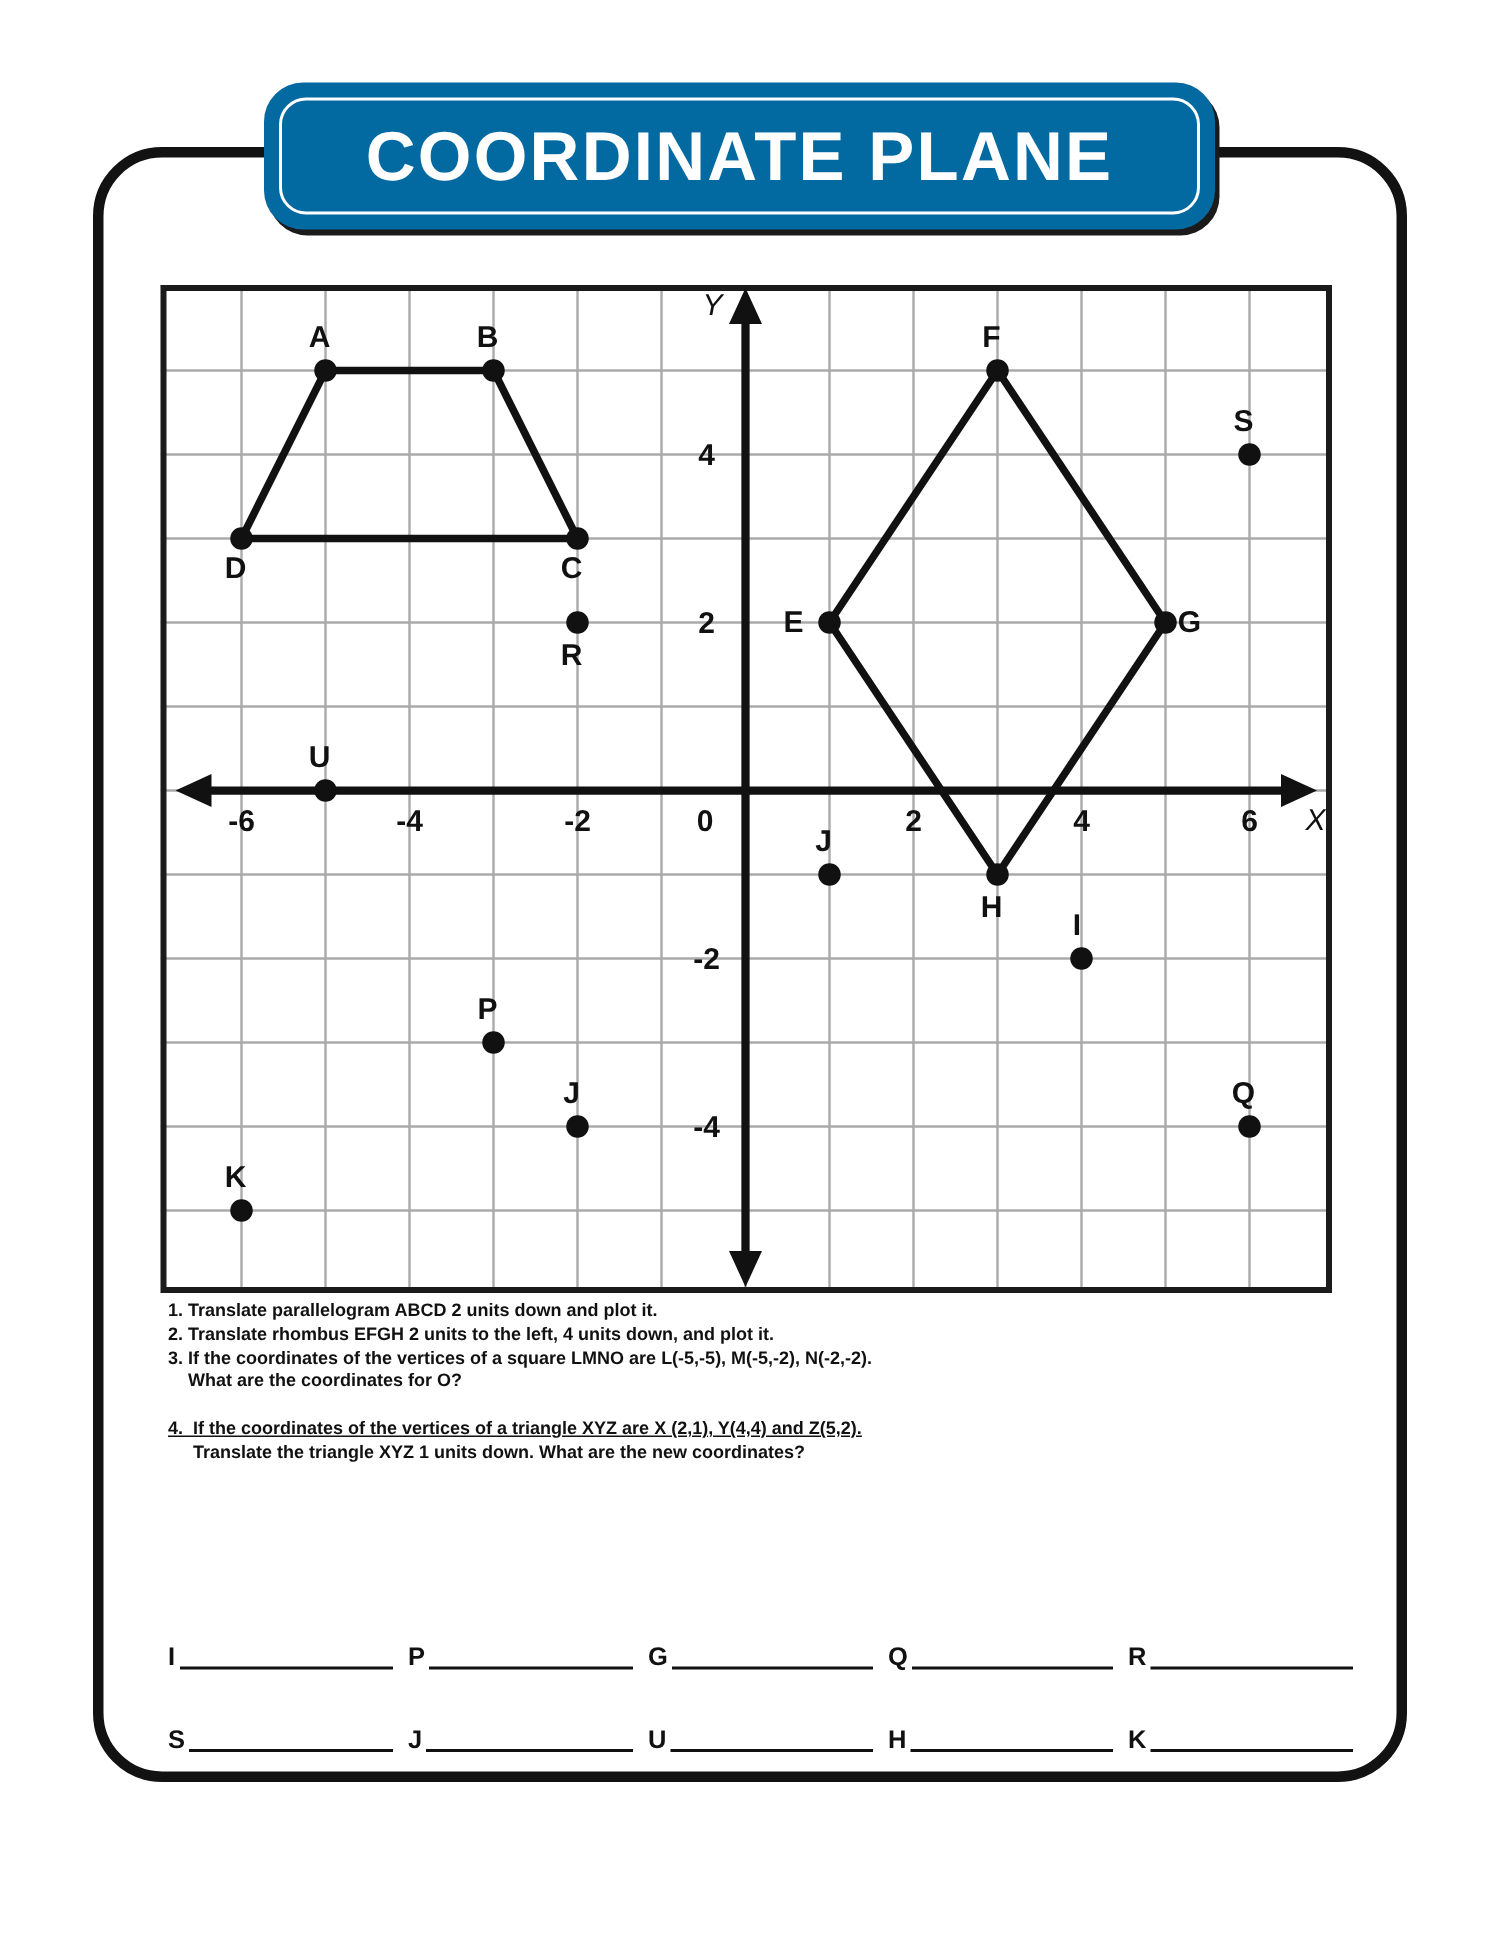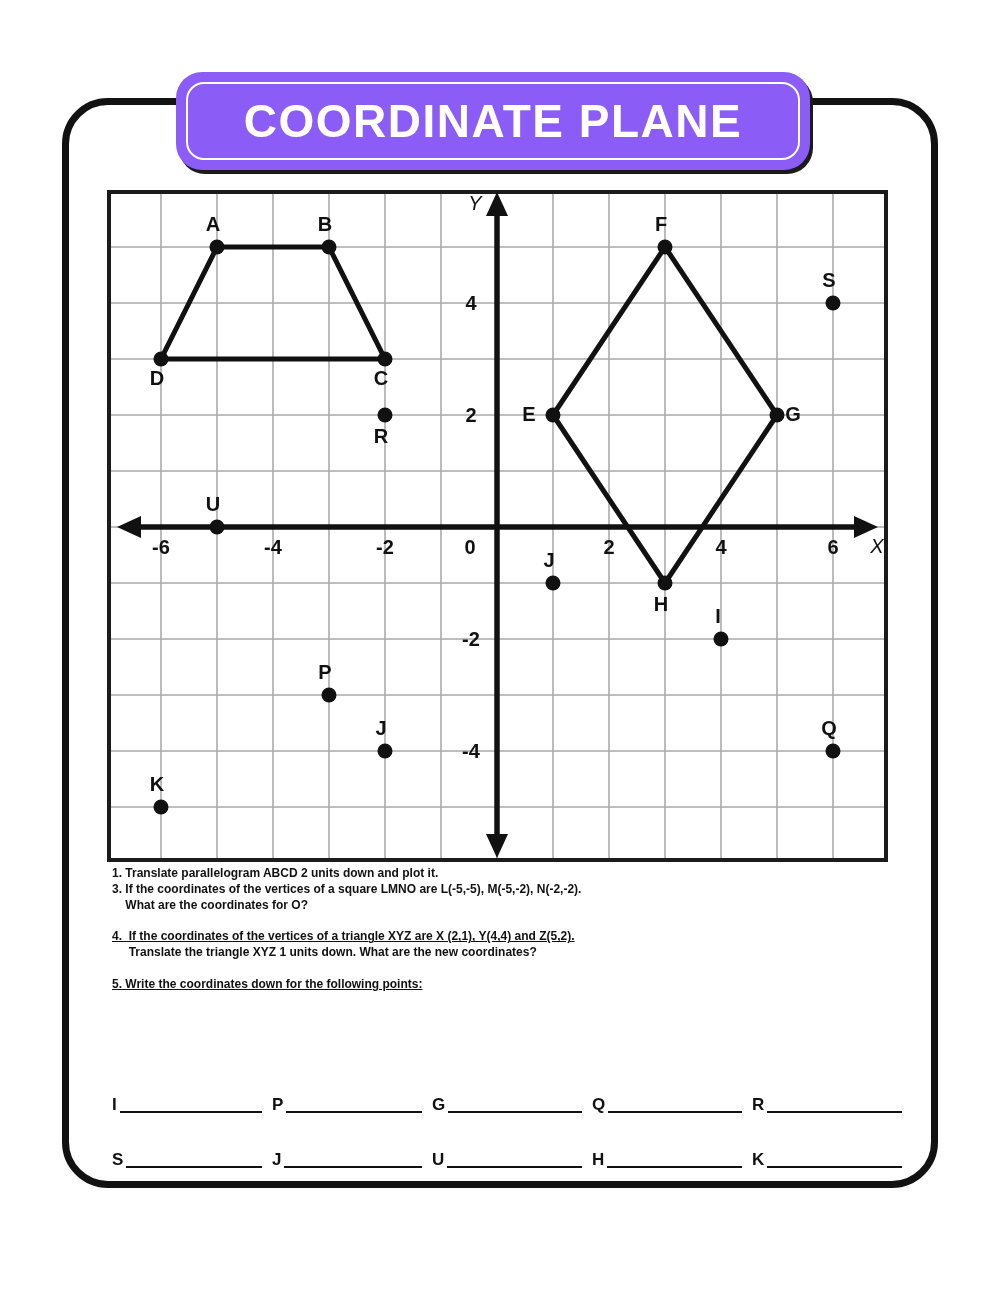--- a/index.html
+++ b/index.html
@@ -17,23 +17,23 @@
     left: 62px; top: 98px;
     width: 876px; height: 1090px;
     border: 7px solid #121212;
     border-radius: 46px;
     background: #ffffff;
   }
 
   
   #title-plaque {
     position: absolute;
-    left: 176px; top: 72px;
+    left: 176px; top: 55px;
     width: 634px; height: 98px;
-    background: #8b5cf6;
+    background: #0369a1;
     border-radius: 26px;
     z-index: 6;
     display: flex;
     align-items: center;
     justify-content: center;
     box-shadow: 3px 4px 0 #1b1b1b;
   }
   #title-plaque-inner {
     position: absolute;
     left: 10px; top: 10px; right: 10px; bottom: 10px;
@@ -210,25 +210,25 @@
         <text x="364" y="120" fill="#111111" font-family="&quot;Liberation Sans&quot;, sans-serif" text-anchor="middle" font-size="20" font-weight="bold">4</text>
         <text x="364" y="232" fill="#111111" font-family="&quot;Liberation Sans&quot;, sans-serif" text-anchor="middle" font-size="20" font-weight="bold">2</text>
         <text x="364" y="456" fill="#111111" font-family="&quot;Liberation Sans&quot;, sans-serif" text-anchor="middle" font-size="20" font-weight="bold">-2</text>
         <text x="364" y="568" fill="#111111" font-family="&quot;Liberation Sans&quot;, sans-serif" text-anchor="middle" font-size="20" font-weight="bold">-4</text>
       </g>
   </svg>
 </div>
 
 <div id="questions">
   <div class="q-line">1. Translate parallelogram ABCD 2 units down and plot it.</div>
+  <div class="q-line">2. Translate rhombus EFGH 2 units to the left, 4 units down, and plot it.</div>
   <div class="q-line">3. If the coordinates of the vertices of a square LMNO are L(-5,-5), M(-5,-2), N(-2,-2).</div>
   <div class="q-line">    What are the coordinates for O?</div>
   <div class="q-line q-gap-top">4.  If the coordinates of the vertices of a triangle XYZ are X (2,1), Y(4,4) and Z(5,2).</div>
   <div class="q-line">     Translate the triangle XYZ 1 units down. What are the new coordinates?</div>
-  <div class="q-line q-gap-top">5. Write the coordinates down for the following points:</div>
 </div>
 
 <div id="blanks">
   <div class="blank-row">
     <div class="blank-item">
       <span class="blank-label">I</span>
       <span class="blank-line"></span>
     </div>
     <div class="blank-item">
       <span class="blank-label">P</span>

